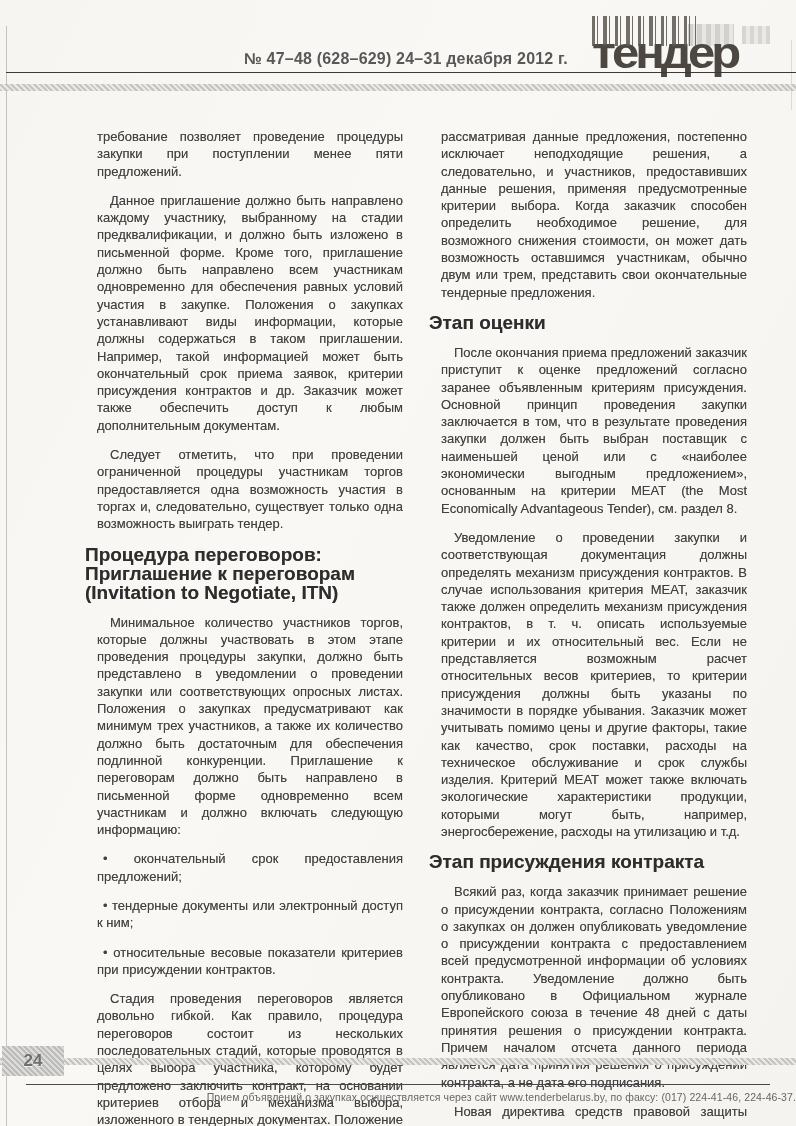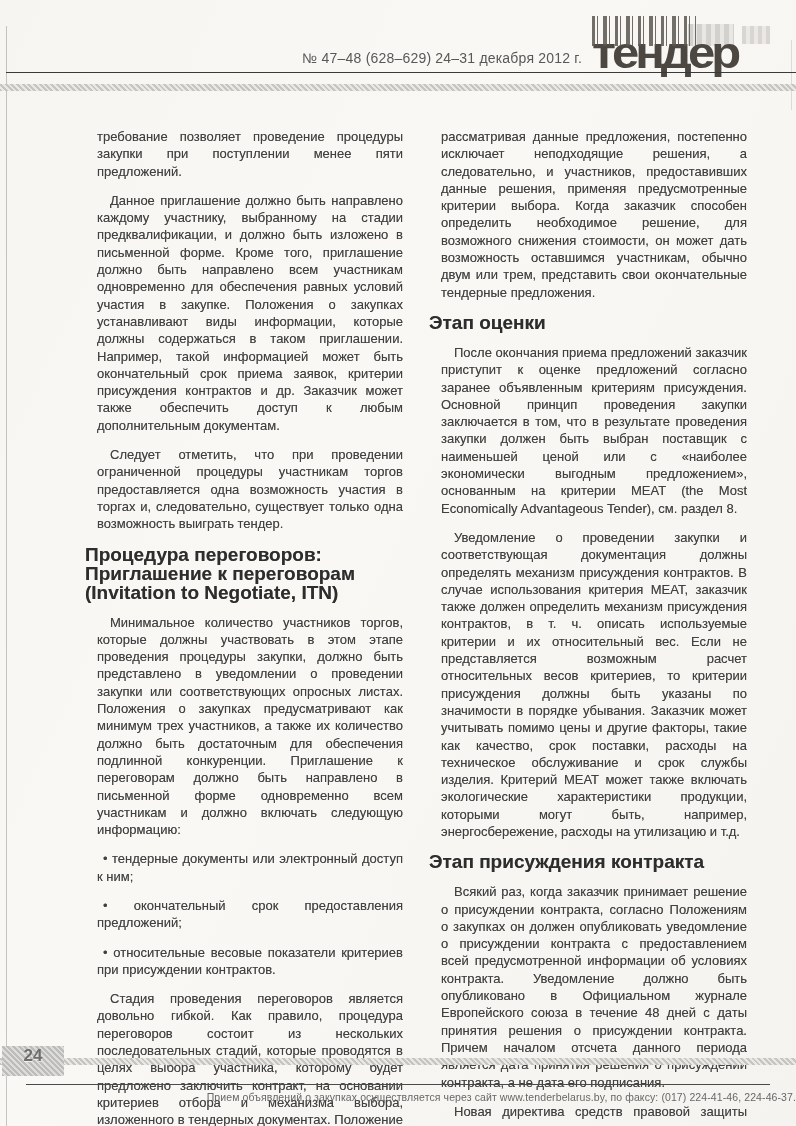--- a/index.html
+++ b/index.html
@@ -8,22 +8,22 @@
     background:linear-gradient(115deg,#f6f5f2 0%,#f9f8f5 40%,#f4f3f0 100%);
     overflow:hidden;
     font-family:"Liberation Sans", sans-serif;
     color:#3f3f3f;
   }
   .page-edge-left { position:absolute; left:6px; top:26px; bottom:0; width:1px; background:rgba(60,60,60,.28); }
   .page-edge-right { position:absolute; right:4px; top:40px; height:70px; width:1px; background:rgba(60,60,60,.15); }
 
   
   .issue-info {
-    position:absolute; top:50px; right:214px;
-    font-size:14px; color:#585858; letter-spacing:.2px; white-space:nowrap;
+    position:absolute; top:50px; right:228px;
+    font-size:16px; color:#585858; letter-spacing:.2px; white-space:nowrap;font-weight:bold;
   }
   .logo { position:absolute; top:14px; right:8px; width:196px; height:62px; }
   .logo-echo1 { position:absolute; top:10px; left:96px; width:46px; height:22px;
     background:repeating-linear-gradient(90deg,#d3d1cd 0 5px,#e9e7e3 5px 9px); }
   .logo-echo2 { position:absolute; top:12px; left:150px; width:28px; height:18px;
     background:repeating-linear-gradient(90deg,#d8d6d2 0 4px,#ece9e5 4px 8px); }
   .barcode {
     position:absolute; top:2px; left:0; width:104px; height:30px;
     background:repeating-linear-gradient(90deg,
       #5a5650 0 3px, transparent 3px 5px,
@@ -58,21 +58,21 @@
   .col p.bullet { text-indent:6px; }
   .col .h {
     font-weight:bold; color:#2d2d2d; font-size:19px; line-height:19px;
     margin:12px 0; text-align:left;
   }
 
   
   .page-num-box {
     position:absolute; left:2px; top:1046px; width:62px; height:30px;
     background:repeating-linear-gradient(45deg,#bcbcbb 0 2px,#dddcda 2px 4px);
-    display:flex; align-items:flex-start; justify-content:center;
+    display:flex; align-items:center; justify-content:center;
   }
   .page-num { font-size:17px; font-weight:bold; color:#6e6e6e; text-shadow:0 1px 0 #eee; }
   .footer-rule { position:absolute; top:1084px; left:26px; right:26px; height:1px; background:#4a4a4a; }
   .footer-note {
     position:absolute; top:1091px; left:0; width:100%;
     text-align:right; font-size:10.5px; color:#676767; letter-spacing:.1px;
   }
 </style>
 </head>
 <body>
@@ -93,22 +93,22 @@
   <div class="rule-thin"></div>
   <div class="band band-top"></div>
 
   <div class="content">
     <div class="col">
       <p>требование позволяет проведение процедуры закупки при поступлении менее пяти предложений.</p>
       <p class="indent">Данное приглашение должно быть направлено каждому участнику, выбранному на стадии предквалификации, и должно быть изложено в письменной форме. Кроме того, приглашение должно быть направлено всем участникам одновременно для обеспечения равных условий участия в закупке. Положения о закупках устанавливают виды информации, которые должны содержаться в таком приглашении. Например, такой информацией может быть окончательный срок приема заявок, критерии присуждения контрактов и др. Заказчик может также обеспечить доступ к любым дополнительным документам.</p>
       <p class="indent">Следует отметить, что при проведении ограниченной процедуры участникам торгов предоставляется одна возможность участия в торгах и, следовательно, существует только одна возможность выиграть тендер.</p>
       <div class="h">Процедура переговоров: Приглашение к переговорам (Invitation to Negotiate, ITN)</div>
       <p class="indent">Минимальное количество участников торгов, которые должны участвовать в этом этапе проведения процедуры закупки, должно быть представлено в уведомлении о проведении закупки или соответствующих опросных листах. Положения о закупках предусматривают как минимум трех участников, а также их количество должно быть достаточным для обеспечения подлинной конкуренции. Приглашение к переговорам должно быть направлено в письменной форме одновременно всем участникам и должно включать следующую информацию:</p>
+      <p class="bullet">• окончательный срок предоставления предложений;</p>
       <p class="bullet">• тендерные документы или электронный доступ к ним;</p>
-      <p class="bullet">• окончательный срок предоставления предложений;</p>
       <p class="bullet">• относительные весовые показатели критериев при присуждении контрактов.</p>
       <p class="indent">Стадия проведения переговоров является довольно гибкой. Как правило, процедура переговоров состоит из нескольких последовательных стадий, которые проводятся в целях выбора участника, которому будет предложено заключить контракт, на основании критериев отбора и механизма выбора, изложенного в тендерных документах. Положение о государственных контрактах требует, чтобы заказчик заранее указывал в уведомлении о проведении закупки или тендерных документах информацию о том, что процедура переговоров будет состоять из нескольких последовательных этапов.</p>
       <div class="h">Конкурентный диалог: Приглашение к участию в диалоге (Invitation to Participate in Dialogue, ITPD)</div>
       <p class="indent">Этап проведения диалога также является довольно гибким и направлен на выявление и определение необходимого решения для удовлетворения возникшей потребности. При проведении данного этапа участники торгов предоставляют свои предложения в письменном виде и заказчик,</p>
     </div>
     <div class="col">
       <p>рассматривая данные предложения, постепенно исключает неподходящие решения, а следовательно, и участников, предоставивших данные решения, применяя предусмотренные критерии выбора. Когда заказчик способен определить необходимое решение, для возможного снижения стоимости, он может дать возможность оставшимся участникам, обычно двум или трем, представить свои окончательные тендерные предложения.</p>
       <div class="h">Этап оценки</div>
       <p class="indent">После окончания приема предложений заказчик приступит к оценке предложений согласно заранее объявленным критериям присуждения. Основной принцип проведения закупки заключается в том, что в результате проведения закупки должен быть выбран поставщик с наименьшей ценой или с «наиболее экономически выгодным предложением», основанным на критерии MEAT (the Most Economically Advantageous Tender), см. раздел 8.</p>
       <p class="indent">Уведомление о проведении закупки и соответствующая документация должны определять механизм присуждения контрактов. В случае использования критерия MEAT, заказчик также должен определить механизм присуждения контрактов, в т. ч. описать используемые критерии и их относительный вес. Если не представляется возможным расчет относительных весов критериев, то критерии присуждения должны быть указаны по значимости в порядке убывания. Заказчик может учитывать помимо цены и другие факторы, такие как качество, срок поставки, расходы на техническое обслуживание и срок службы изделия. Критерий MEAT может также включать экологические характеристики продукции, которыми могут быть, например, энергосбережение, расходы на утилизацию и т.д.</p>

